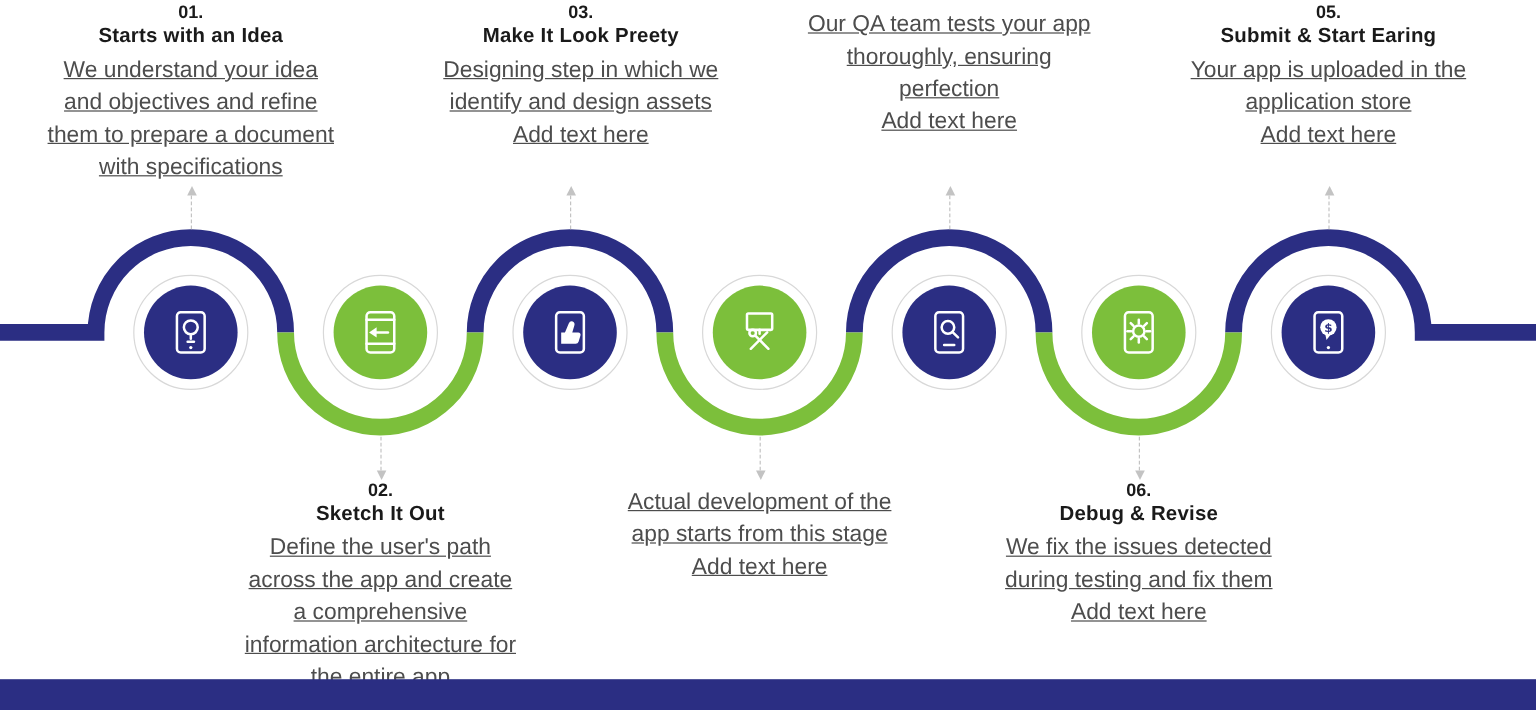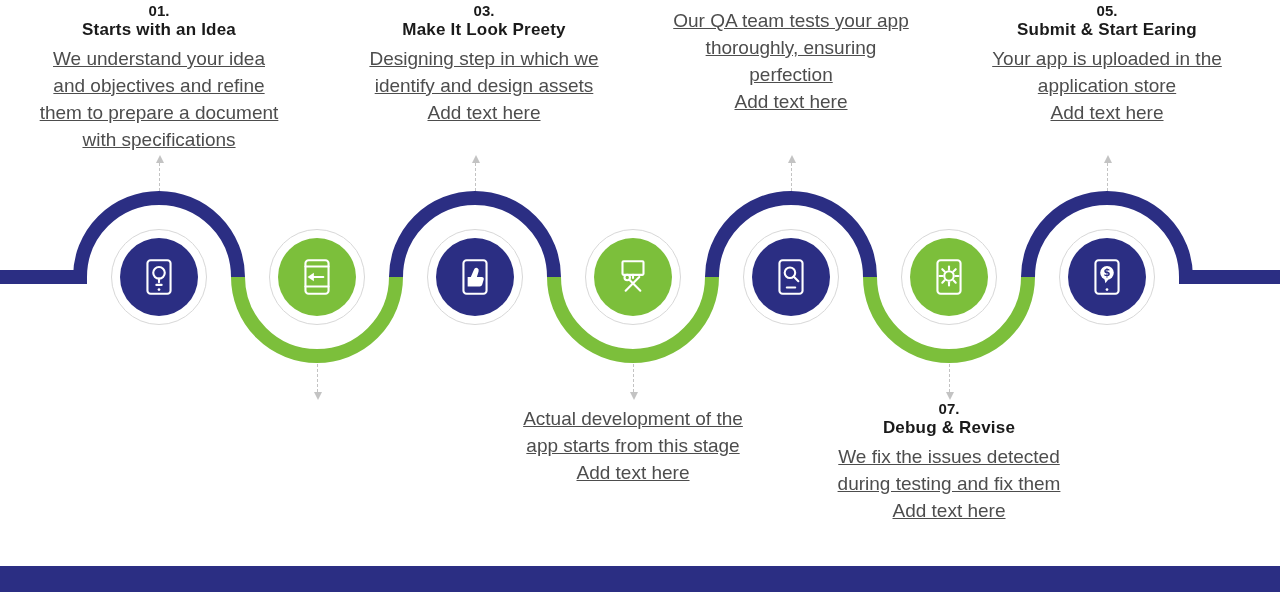--- a/index.html
+++ b/index.html
@@ -70,20 +70,29 @@
       <svg class="icon" width="42" height="42" viewBox="-20 -20 40 40">
         <rect x="-11" y="-16" width="22" height="32" rx="3"></rect>
         <circle cx="0" cy="-4" r="5.5"></circle>
         <line x1="0" y1="1.5" x2="0" y2="5"></line>
         <line x1="-2.5" y1="7.5" x2="2.5" y2="7.5"></line>
         <circle class="fillw" cx="0" cy="12" r="1.3"></circle>
       </svg>
     </div>
   </div>
 
+  <div class="text-block tb-bottom t2">
+    <div class="step-number">02.</div>
+    <div class="step-title">Sketch It Out</div>
+    <div class="step-desc">Define the user's path
+across the app and create
+a comprehensive
+information architecture for
+the entire app</div>
+  </div>
   <div class="connector conn-down k2">
     <span class="arrow arrow-down"></span>
   </div>
   <div class="circle-outer c2">
     <div class="circle-inner green">
       <svg class="icon" width="42" height="42" viewBox="-20 -20 40 40">
         <rect x="-11" y="-16" width="22" height="32" rx="3"></rect>
         <line x1="-11" y1="-10" x2="11" y2="-10"></line>
         <line x1="-11" y1="9" x2="11" y2="9"></line>
         <line x1="6" y1="0" x2="-3" y2="0"></line>
@@ -144,21 +153,21 @@
       <svg class="icon" width="42" height="42" viewBox="-20 -20 40 40">
         <rect x="-11" y="-16" width="22" height="32" rx="3"></rect>
         <circle cx="-1" cy="-4" r="5"></circle>
         <line x1="2.5" y1="-0.5" x2="7" y2="4"></line>
         <line x1="-4" y1="10" x2="4" y2="10"></line>
       </svg>
     </div>
   </div>
 
   <div class="text-block tb-bottom t6">
-    <div class="step-number">07.</div>
+    <div class="step-number">06.</div>
     <div class="step-title">Debug &amp; Revise</div>
     <div class="step-desc">We fix the issues detected
 during testing and fix them
 Add text here</div>
   </div>
   <div class="connector conn-down k6">
     <span class="arrow arrow-down"></span>
   </div>
   <div class="circle-outer c6">
     <div class="circle-inner green">

